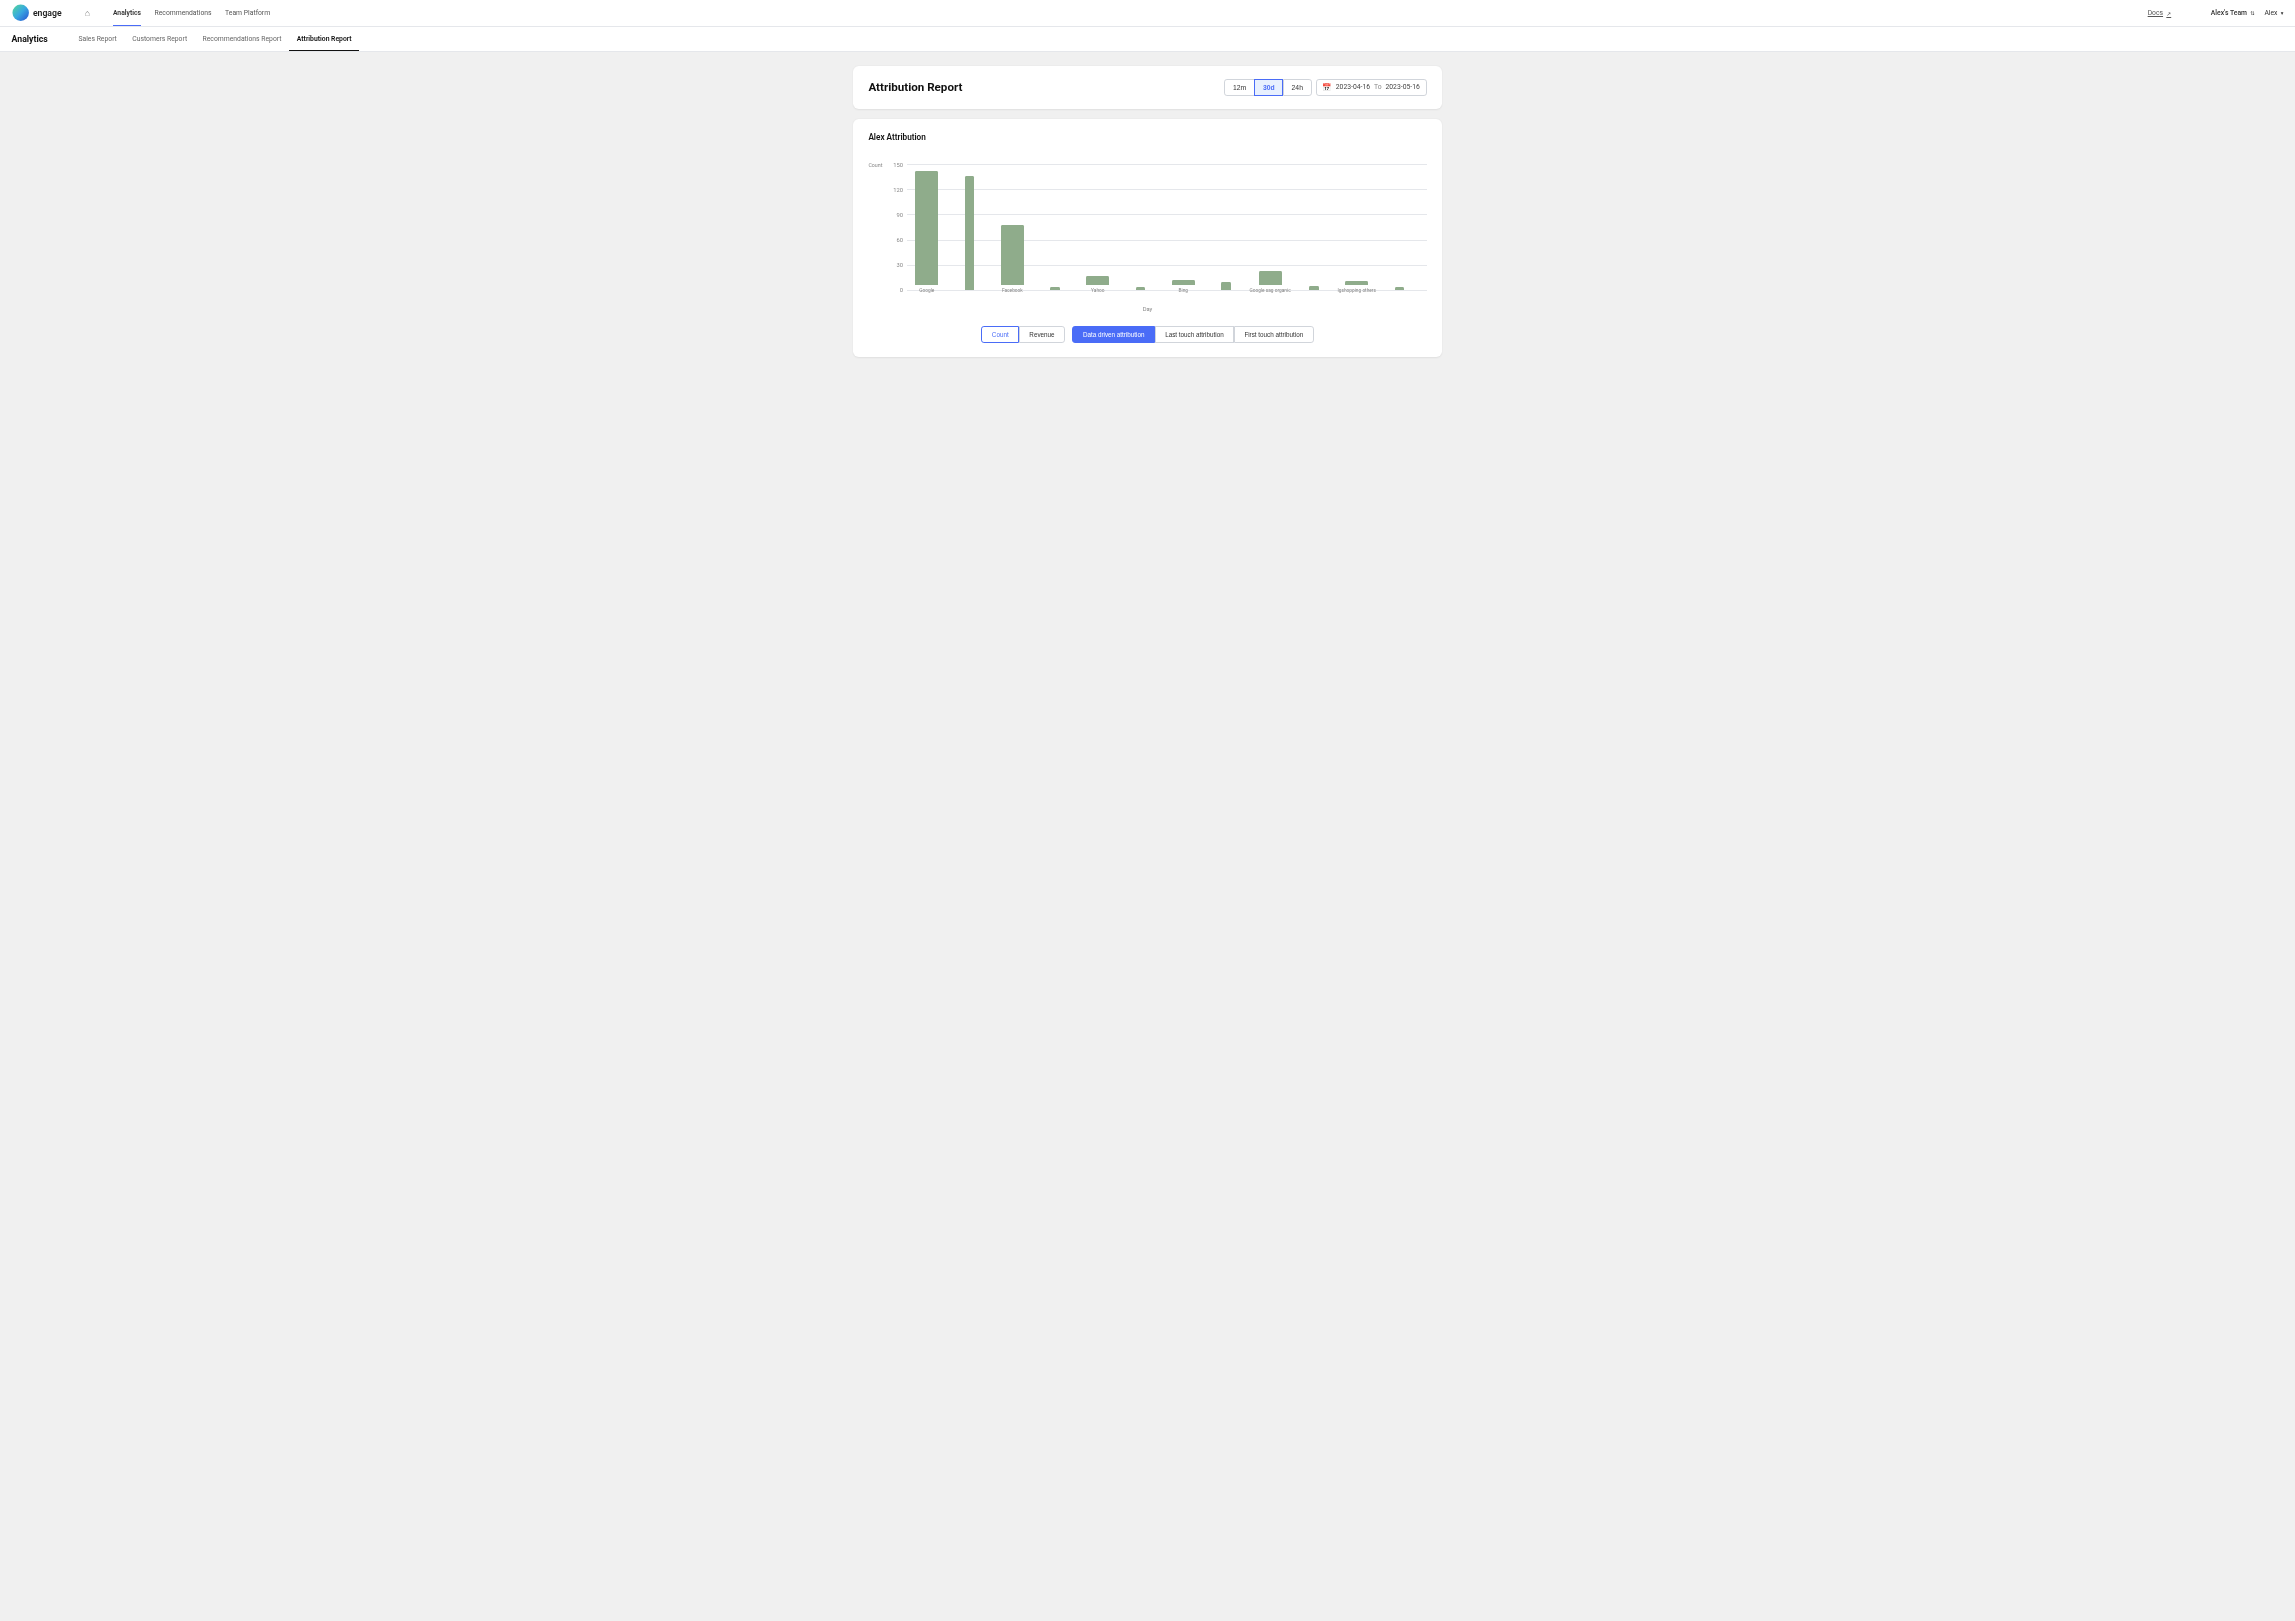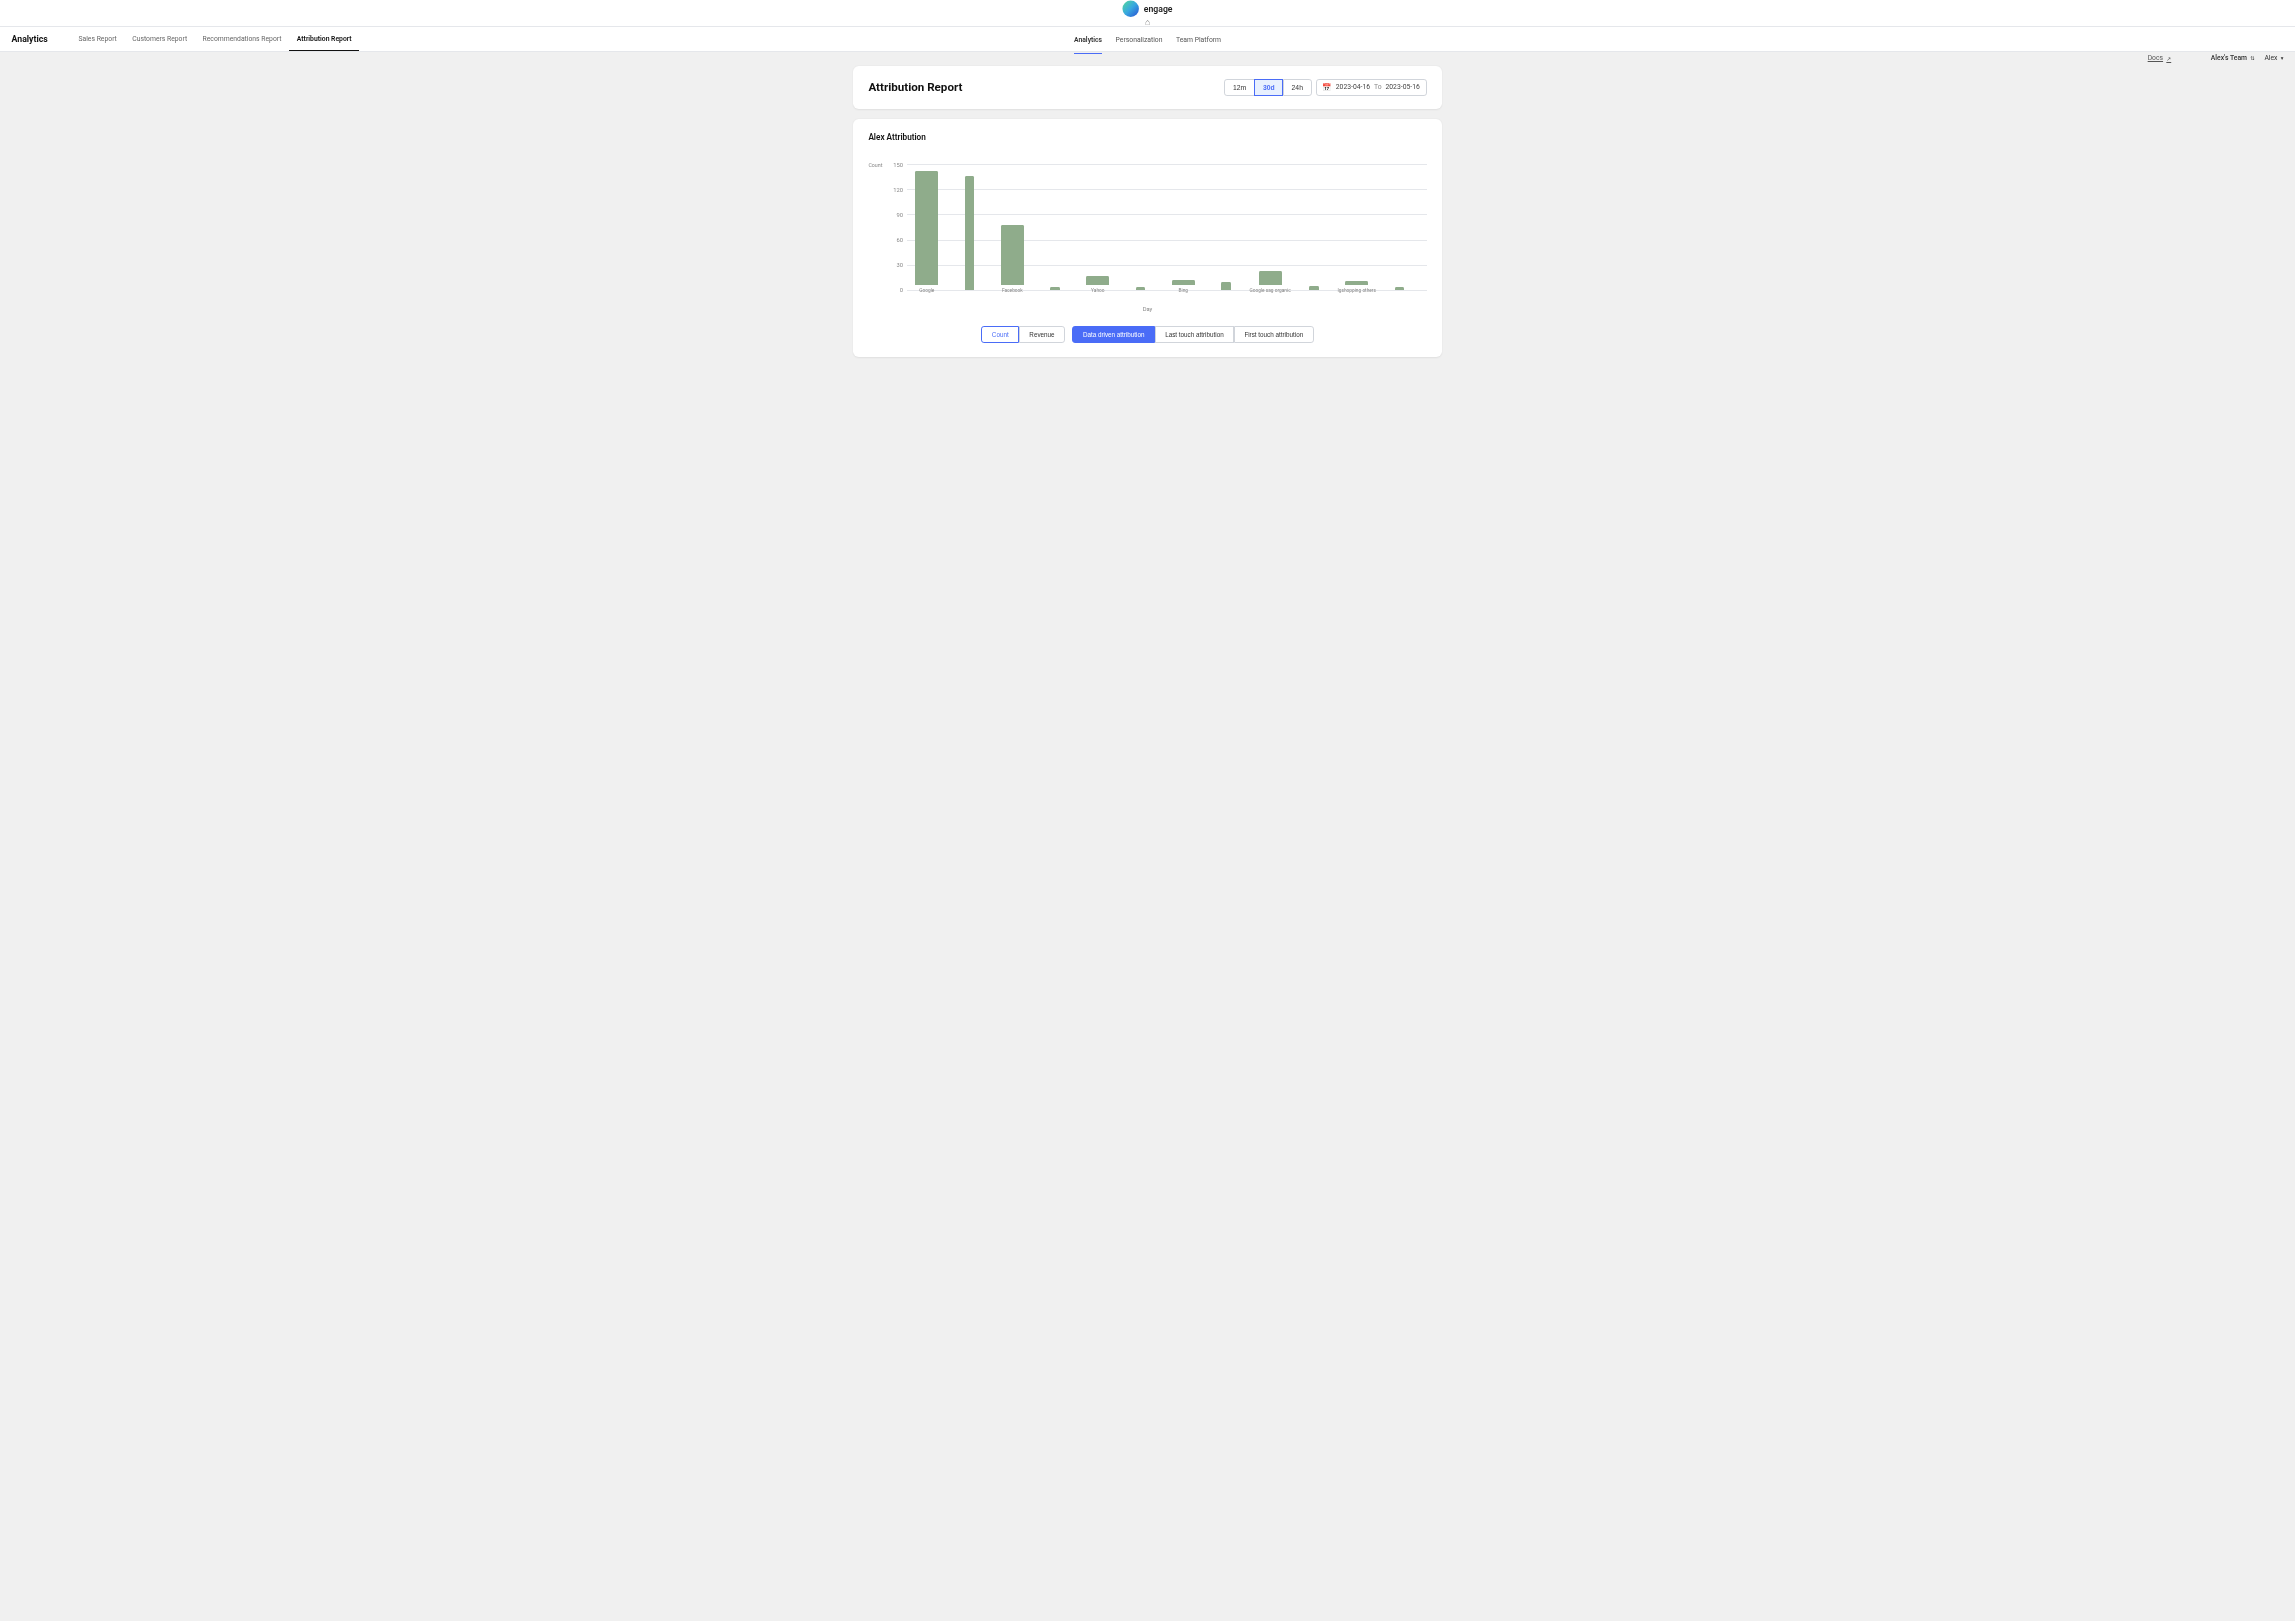--- a/index.html
+++ b/index.html
@@ -11,22 +11,21 @@
       color: #333;
     }
     
     .topnav {
       background: #fff;
       border-bottom: 0.5px solid #e5e7eb;
       display: flex;
       align-items: center;
       padding: 0 11.6px;
       height: 27px;
-      gap: 0;
-      flex-direction: column;
+      gap: 23px;
     }
     .topnav-logo {
       display: flex;
       align-items: center;
       gap: 3.9px;
       text-decoration: none;
     }
     .logo-icon {
       width: 17.4px;
       height: 17.4px;
@@ -348,21 +347,21 @@
         </linearGradient>
       </defs>
     </svg>
     <span class="logo-text">engage</span>
   </a>
 
   <span class="topnav-home">⌂</span>
 
   <div class="topnav-links">
     <a class="topnav-link active">Analytics</a>
-    <a class="topnav-link">Personalization</a>
+    <a class="topnav-link">Recommendations</a>
     <a class="topnav-link">Team Platform</a>
   </div>
 
   <div class="topnav-right">
     <div class="topnav-docs">
       <span>Docs</span>
       <span style="font-size:5.8px;margin-left:1.4px;">↗</span>
     </div>
     <div class="topnav-team">
       <span>Alex's Team</span>

